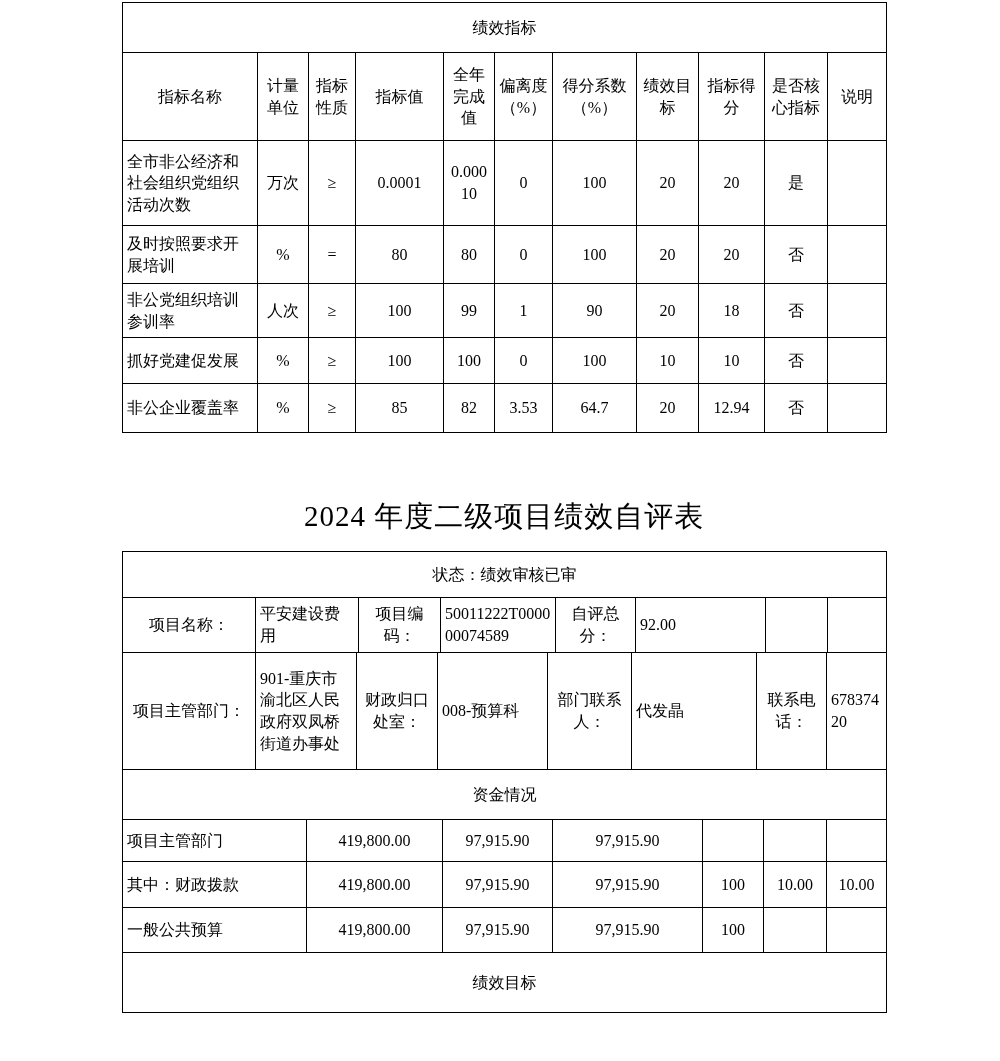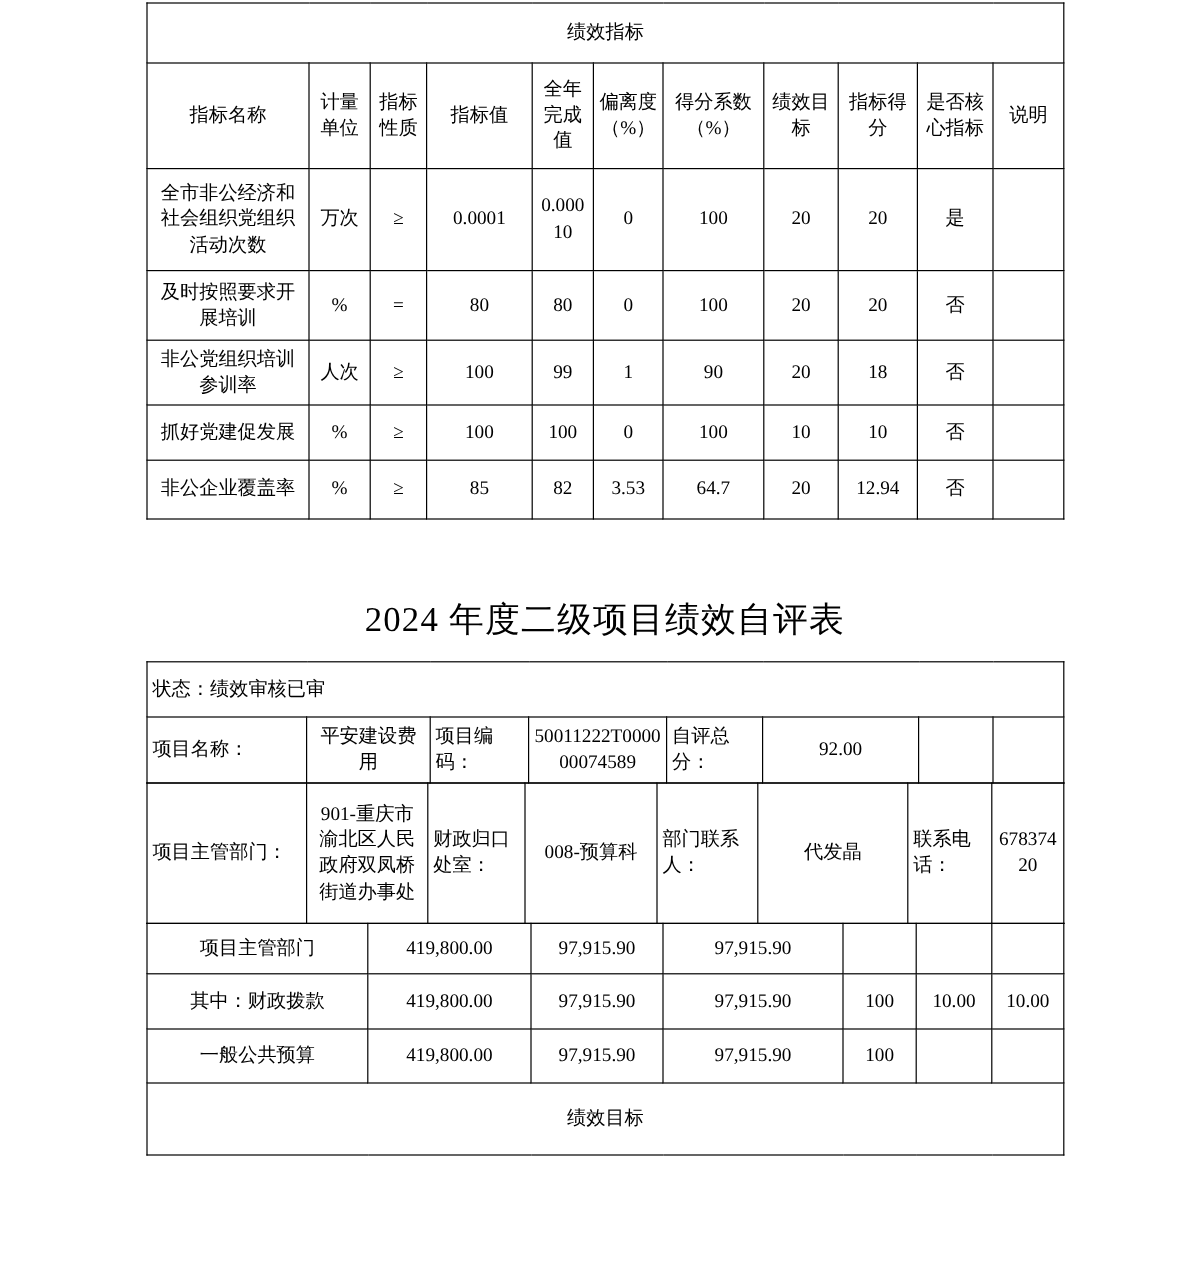--- a/index.html
+++ b/index.html
@@ -15,22 +15,22 @@
   table.t td{
     border:1px solid #000;
     vertical-align:middle;
     padding:2px 4px;
     font-size:16px;
     line-height:1.35;
     word-break:break-all;
     overflow:hidden;
   }
   .c{text-align:center;}
-  .l{text-align:center;}
-  .r{text-align:left;}
+  .l{text-align:left;}
+  .r{text-align:center;}
   .stack{margin-top:-1px;}
   .h42{height:42px}.h45{height:45px}.h46{height:46px}.h49{height:49px}
   .h50{height:50px}.h54{height:54px}.h55{height:55px}.h58{height:58px}
   .h60{height:60px}.h85{height:85px}.h88{height:88px}.h117{height:117px}
   .page-title{
     text-align:center;
     font-size:29px;
     font-weight:normal;
     letter-spacing:1px;
     margin:64px 0 14px 0;
@@ -199,20 +199,23 @@
     <colgroup>
       <col style="width:184px">
         <col style="width:136px">
         <col style="width:110px">
       <col style="width:150px">
         <col style="width:61px">
         <col style="width:63px">
       <col style="width:60px">
     </colgroup>
     <tbody>
+        <tr class="h50">
+      <td colspan="7" class="c">资金情况</td>
+    </tr>
     <tr class="h42">
       <td class="l">项目主管部门</td>
       <td class="c">419,800.00</td>
       <td class="c">97,915.90</td>
       <td class="c">97,915.90</td>
       <td class="c"></td>
       <td class="c"></td>
       <td class="c"></td>
     </tr>
     <tr class="h46">

